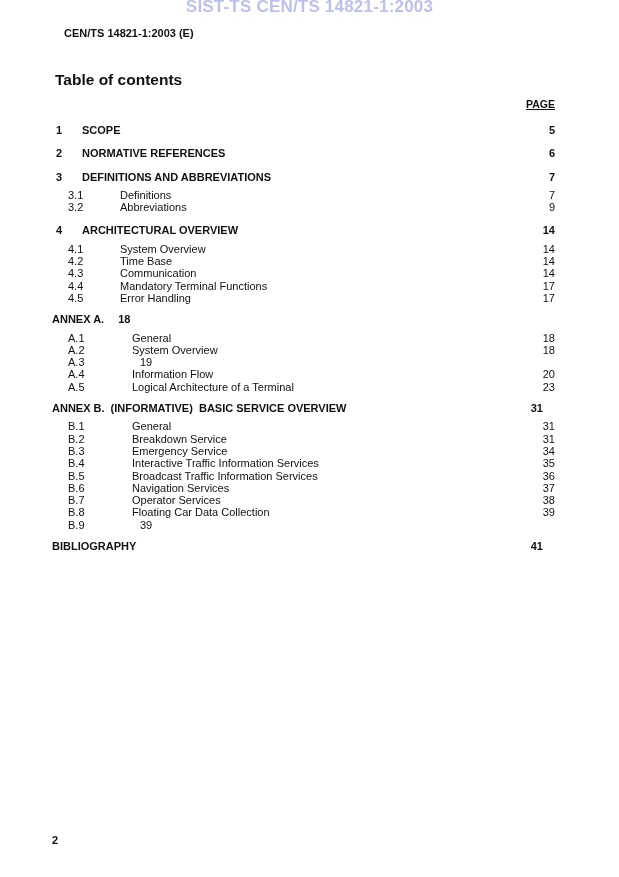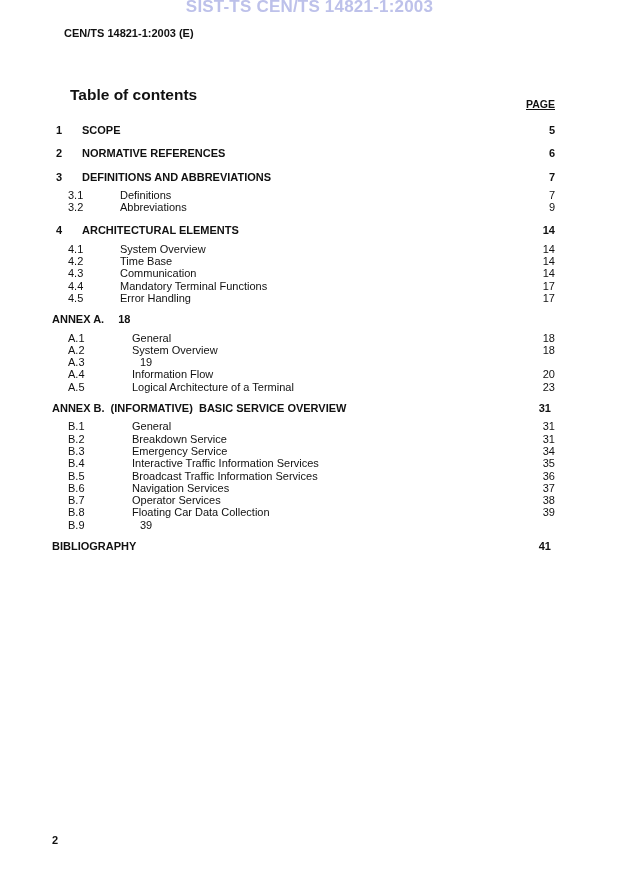--- a/index.html
+++ b/index.html
@@ -33,21 +33,21 @@
     top: 27px;
     left: 52px;
     font-size: 11px;
     font-weight: bold;
     margin-left: 12px;
   }
   .toc-title {
     position: absolute;
     top: 68px;
     left: 52px;
-    margin: 18px;
+    margin: 3px;
     font-size: 15.5px;
     font-weight: bold;
     text-align: center;
   }
   .page-label {
     position: absolute;
     top: 98px;
     right: 64px;
     font-size: 10.5px;
     font-weight: bold;
@@ -80,21 +80,21 @@
     text-align: right;
   }
   .toc-main {
     font-weight: bold;
     margin: 11px 0 6px 0;
     padding-left: 4px;
   }
   .toc-main > .toc-num { min-width: 26px; }
   .toc-heading {
     font-weight: bold;
-    margin: 9px 4px 6px 0;
+    margin: 9px 12px 6px 0;
   }
   .toc-heading > .toc-num:not(:empty) { margin-right: 6px; }
   .toc-sub, .toc-annexsub {
     font-weight: normal;
     margin: 0;
     padding-left: 16px;
     gap: 28px;
   }
   .toc-sub > .toc-num { min-width: 24px; }
   .toc-annexsub > .toc-num { min-width: 36px; }
@@ -139,21 +139,21 @@
     <span class="toc-entry-title">Definitions</span>
     <span class="toc-page">7</span>
   </div>
       <div class="toc-row toc-sub">
     <span class="toc-num">3.2</span>
     <span class="toc-entry-title">Abbreviations</span>
     <span class="toc-page">9</span>
   </div>
       <div class="toc-row toc-main">
     <span class="toc-num">4</span>
-    <span class="toc-entry-title">ARCHITECTURAL ELEMENTS</span>
+    <span class="toc-entry-title">ARCHITECTURAL OVERVIEW</span>
     <span class="toc-page">14</span>
   </div>
       <div class="toc-row toc-sub">
     <span class="toc-num">4.1</span>
     <span class="toc-entry-title">System Overview</span>
     <span class="toc-page">14</span>
   </div>
       <div class="toc-row toc-sub">
     <span class="toc-num">4.2</span>
     <span class="toc-entry-title">Time Base</span>

